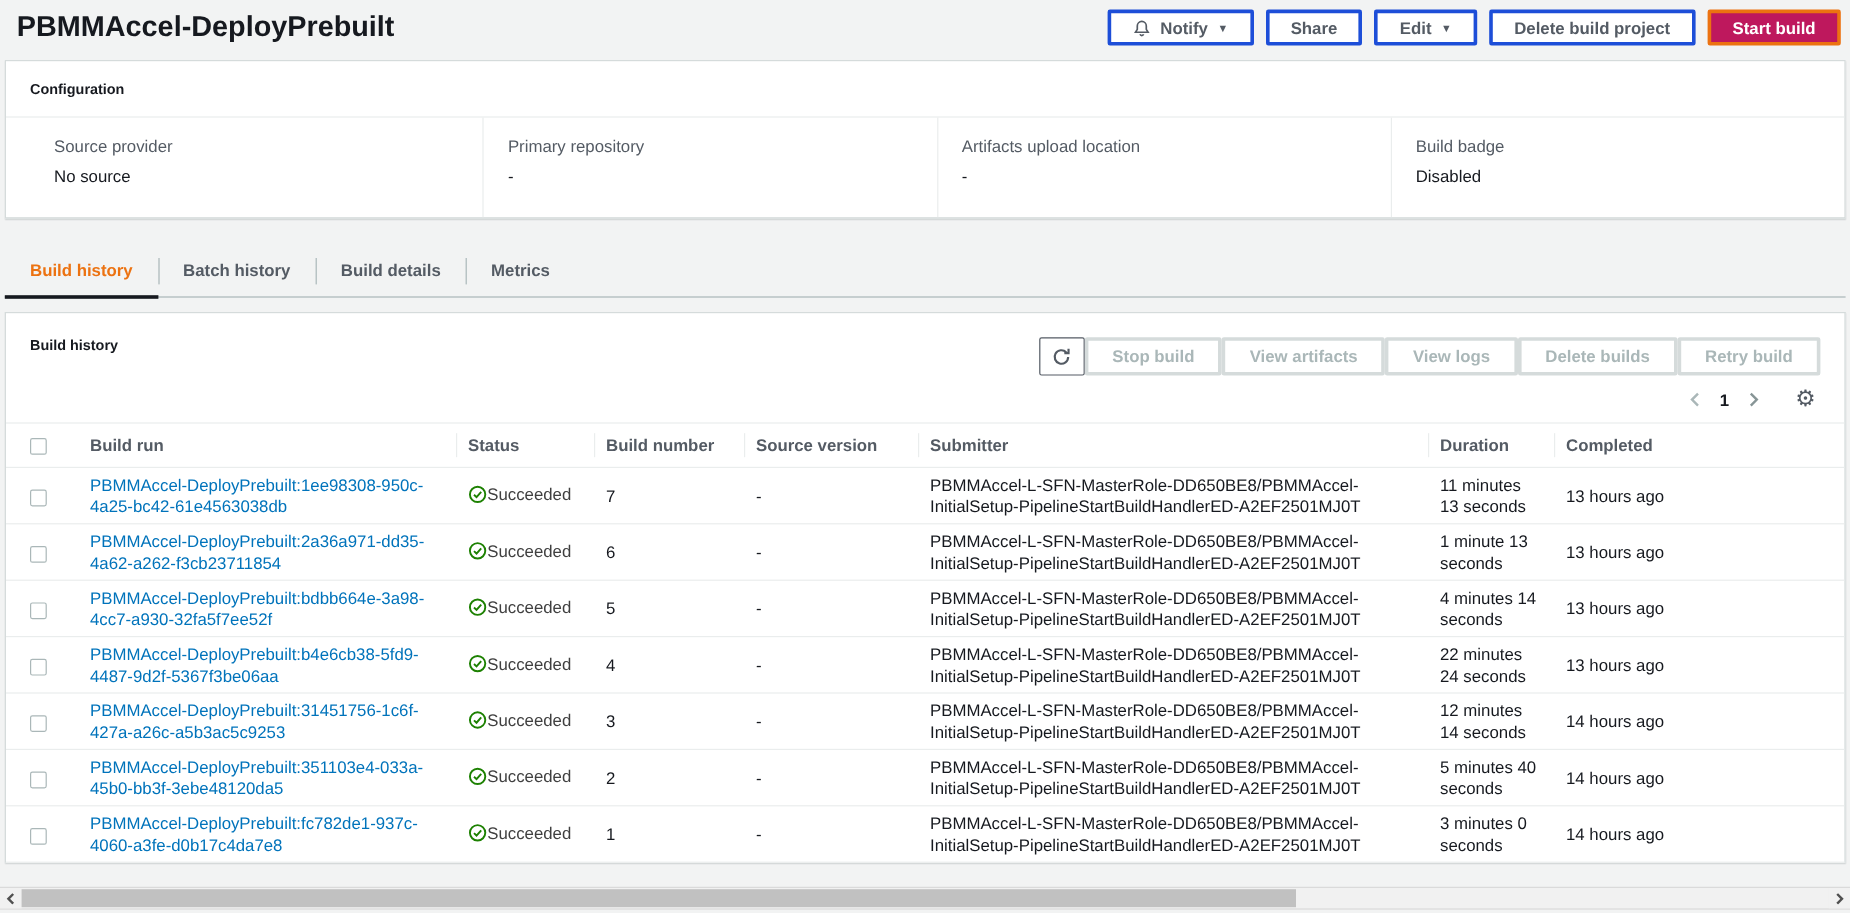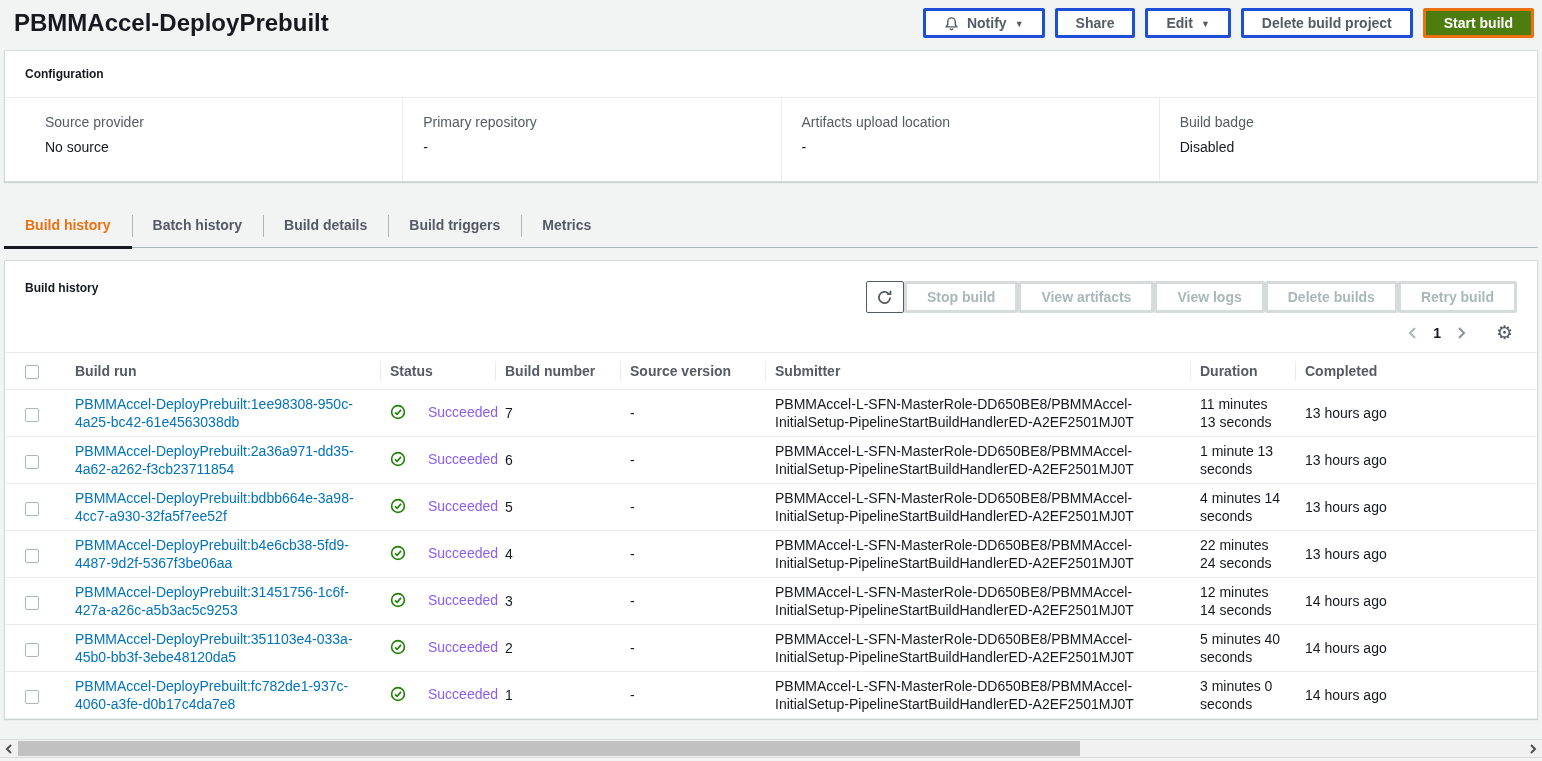--- a/index.html
+++ b/index.html
@@ -13,21 +13,21 @@
 
   
   .page-header { display:flex; justify-content:space-between; align-items:center; padding:8px 4px 12px 10px; }
   .page-title { margin:0; font-size:24px; font-weight:700; color:#16191f; }
   .header-actions { display:flex; gap:10px; align-items:center; }
   .btn {
     height:30px; padding:0 18px; background:#fff; border:3px solid #1d4ed8; border-radius:2px;
     font-family:"Liberation Sans",sans-serif; font-size:14px; font-weight:700; color:#545b64;
     display:inline-flex; align-items:center; gap:8px; cursor:pointer; white-space:nowrap;
   }
-  .btn-primary { background:#4d7c0f; border-color:#ec7211; color:#fff; }
+  .btn-primary { background:#be185d; border-color:#ec7211; color:#fff; }
   .caret { font-size:9px; line-height:1; position:relative; top:1px; }
 
   
   .card { background:#fff; border:1px solid #d5dbdb; box-shadow:0 1px 1px 0 rgba(0,28,36,.15); }
   .card-header { padding:16px 20px; border-bottom:1px solid #eaeded; }
   .card-title { margin:0; font-size:12px; font-weight:700; color:#16191f; }
 
   .config-grid { display:flex; }
   .config-col { flex:1; padding:16px 20px 26px; border-left:1px solid #eaeded; }
   .config-col:first-child { border-left:none;padding-left:40px; }
@@ -63,21 +63,21 @@
   }
   thead th:nth-child(n+3)::before {
     content:""; position:absolute; left:0; top:50%; transform:translateY(-50%);
     width:1px; height:20px; background:#eaeded;
   }
   tbody td { padding:5px 10px; border-bottom:1px solid #eaeded; vertical-align:middle; line-height:18px; color:#16191f; overflow-wrap:break-word; }
   th.cb-col, td.cb-cell { padding-left:20px; }
   th:nth-child(2), td:nth-child(2) { padding-left:20px; }
   .checkbox { display:inline-block; width:14px; height:14px; border:1px solid #aab7b8; border-radius:2px; background:#fff; cursor:pointer; vertical-align:middle; }
   .link { color:#0073bb; text-decoration:none; cursor:pointer; }
-  .status { display:inline-flex; align-items:center; gap:22px; color:#8b5cf6; white-space:nowrap; }
+  .status { display:inline-flex; align-items:center; gap:0; color:#404040; white-space:nowrap; }
 
   
   .hscrollbar { position:absolute; left:0; right:0; bottom:3px; height:19px; background:#f1f1f1; border-top:1px solid #dadada; border-bottom:1px solid #dadada; display:flex; }
   .sb-arrow { width:18px; display:flex; align-items:center; justify-content:center; background:#f1f1f1; cursor:pointer; }
   .sb-track { flex:1; position:relative; }
   .sb-thumb { position:absolute; left:0; top:1px; bottom:1px; width:1062px; background:#c1c1c1; cursor:grab; }
 </style>
 </head>
 <body>
 
@@ -125,21 +125,20 @@
         <div class="field-label">Build badge</div>
         <div class="field-value">Disabled</div>
       </div>
     </div>
   </section>
 
   <nav class="tabs">
     <div class="tab active">Build history</div>
     <div class="tab">Batch history</div>
     <div class="tab">Build details</div>
-    <div class="tab">Build triggers</div>
     <div class="tab">Metrics</div>
   </nav>
 
   <section class="card build-card">
     <div class="bh-header">
       <h2 class="card-title">Build history</h2>
       <div class="toolbar">
         <button class="icon-btn">
           <svg width="17" height="17" viewBox="0 0 16 16" fill="none" stroke="#545b64" stroke-width="1.7">
             <path d="M13.3 8a5.3 5.3 0 1 1-1.5-3.7"></path>

